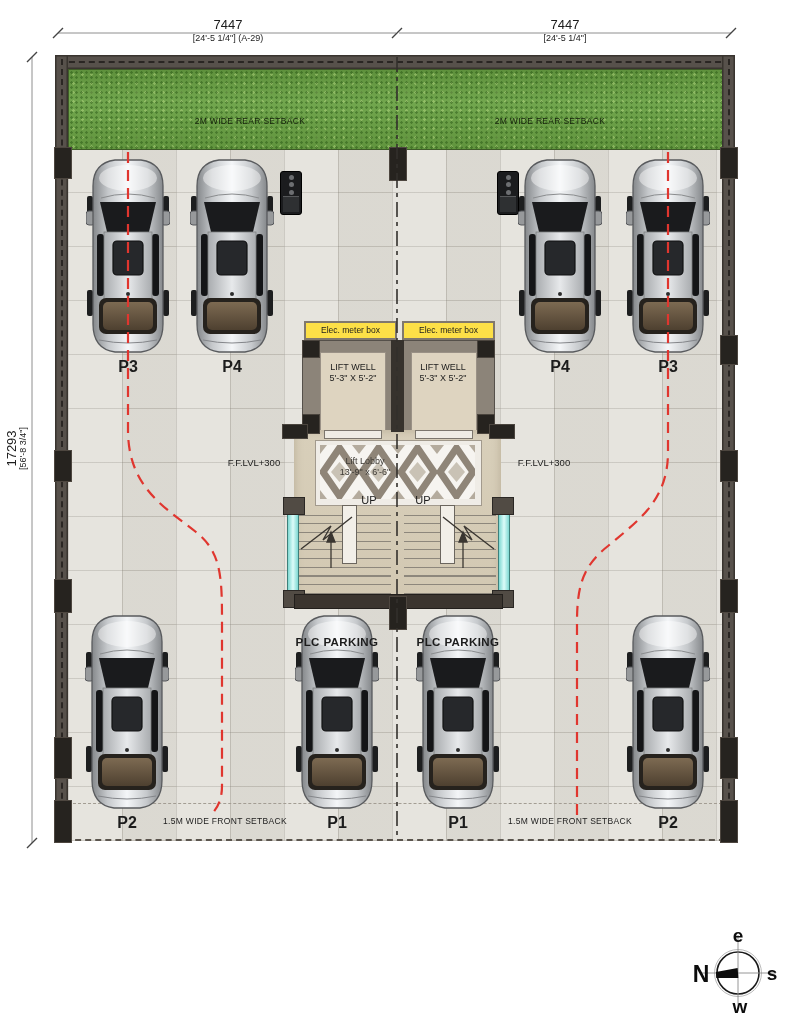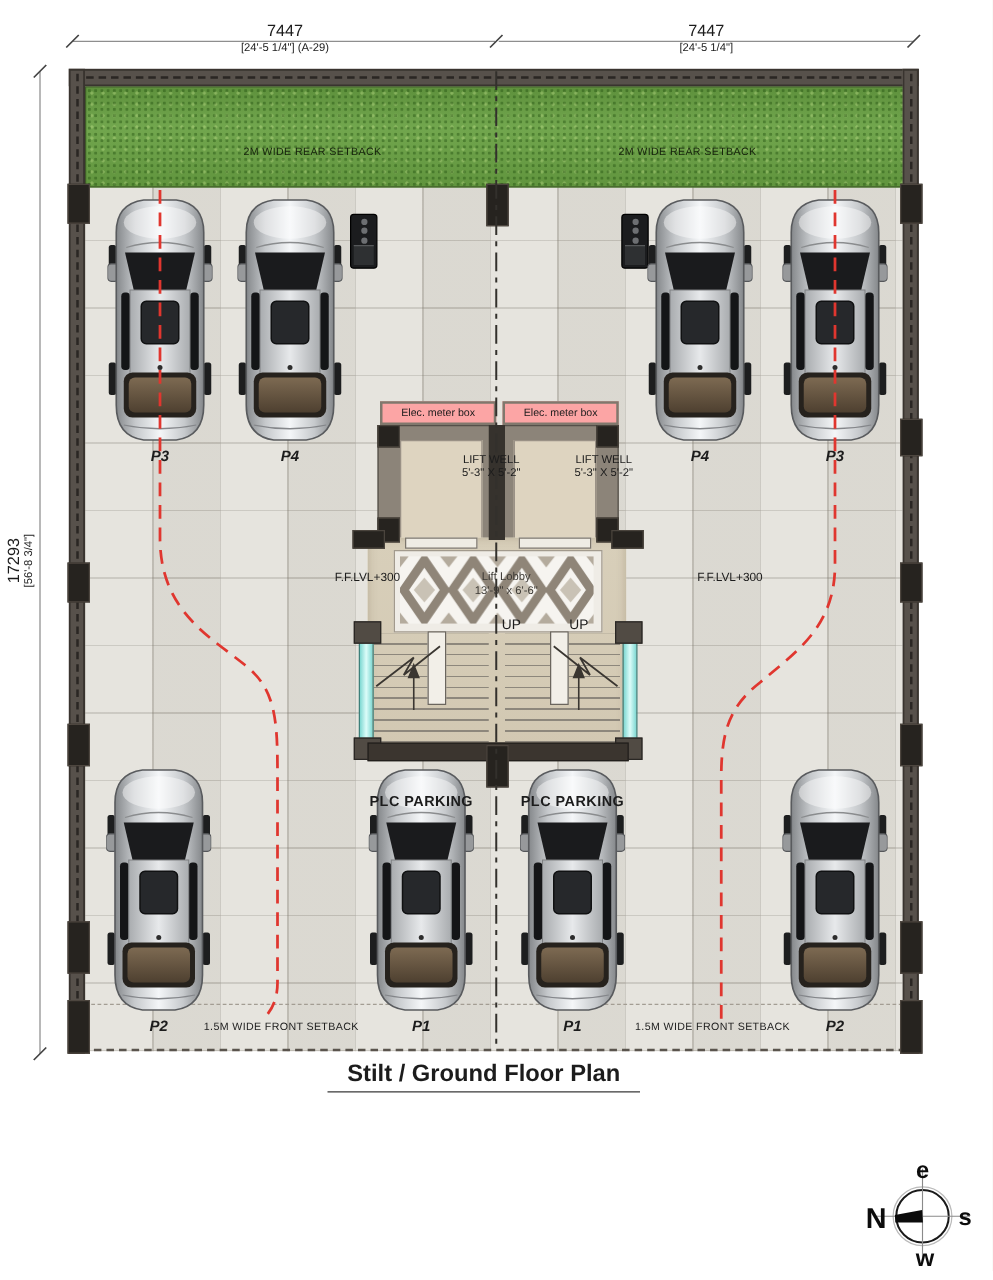--- a/index.html
+++ b/index.html
@@ -22,36 +22,36 @@
     background-image:
       radial-gradient(rgba(32,78,14,.42) 1px, transparent 1.5px),
       radial-gradient(rgba(208,236,150,.35) 1px, transparent 1.5px),
       linear-gradient(180deg, rgba(0,0,0,.10), rgba(255,255,255,.06) 40%, rgba(0,0,0,.08));
     background-size:5px 5px, 9px 9px, 100% 100%;border:1px solid #3f5b28;}
   
   .beige{background:#ded4c0;}
   .lobbyfloor{background:linear-gradient(180deg,#d8cfba,#d2c8b2);z-index:2;box-shadow:inset 0 0 8px rgba(120,105,80,.35);}
   .shaftwall{background:#8c8479;border:1px solid #55504a;z-index:2;}
   .corepier{background:#26231f;border:1px solid #4a443d;z-index:3;}
-  .ebox{background:#fca5a5;border:2px solid #80786d;z-index:2;font-size:8.5px;line-height:15px;}
+  .ebox{background:#fde047;border:2px solid #80786d;z-index:2;font-size:8.5px;line-height:15px;}
   .sill{background:#efece4;border:1px solid #7c766d;z-index:3;}
   .slotdiv{background:#f2efe8;border:1.5px solid #6b665e;z-index:3;}
   .treads{z-index:2;background-image:repeating-linear-gradient(180deg, rgba(0,0,0,0) 0 7.5px, #8d877c 7.5px 8.7px);}
   .glass{border:1px solid #3d7f7a;background:linear-gradient(90deg,#7ed8d2,#dcfcf9 50%,#7ed8d2);z-index:3;}
   .stairpier{background:#514b44;border:1px solid #2a2724;z-index:3;}
   .stairwall{background:#3b352f;border:1px solid #221f1c;z-index:3;}
   .tilewrap{background:#efece6;border:1.5px solid #a29a8d;z-index:2;}
   
   .epanel{background:#1b1c1e;border:1px solid #000;border-radius:3px;z-index:3;}
   .epanel i{display:block;width:5px;height:5px;border-radius:50%;background:#6d6f72;margin:2.5px auto 0;}
   .epanel .foot{position:absolute;left:2px;right:2px;bottom:2px;height:15px;background:#2e3032;border-top:1px solid #56585a;}
   
-  .lbl{z-index:6;font-weight:bold;font-size:12px;font-style:italic;}
+  .lbl{z-index:6;font-weight:bold;font-size:16px;}
   .small{z-index:6;font-size:8.5px;letter-spacing:.3px;}
-  .core-txt{z-index:6;font-size:9px;line-height:11px;padding-left:40px;}
+  .core-txt{z-index:6;font-size:9px;line-height:11px;}
   .dashline{border-top:1px dashed #a39d93;z-index:2;}
   .boundline{border-top:2px dashed #5a544d;z-index:4;}
   .dimtxt{z-index:6;font-size:13px;line-height:13px;}
   .dimsub{z-index:6;font-size:9px;line-height:10px;color:#222;}
   .car{position:absolute;width:84px;height:200px;z-index:3;}
   svg.overlay{position:absolute;left:0;top:0;width:794px;height:1024px;z-index:5;pointer-events:none;}
   .title{z-index:6;font-size:19px;font-weight:bold;border-bottom:1.5px solid #3a3a3a;padding-bottom:2px;}
   .vdim{transform:rotate(-90deg);}
 </style>
 </head>
@@ -257,21 +257,20 @@
       <path d="M494,549 L464,526 L472,540 L443,517"></path>
     </g>
     <g stroke="#3a3631" stroke-width="1.3" fill="#3a3631">
       <path d="M331,568 V540" fill="none"></path>
         <polygon points="331,532 327,542 335,542"></polygon>
       <path d="M463,568 V540" fill="none"></path>
         <polygon points="463,532 459,542 467,542"></polygon>
     </g>
   </svg>
 
-  <div class="abs ctr title" style="left:262px;top:849px;width:250px;">Stilt / Ground Floor Plan</div>
 
   <svg class="abs" style="left:692px;top:922px;z-index:6;" width="92" height="92">
     <circle cx="46" cy="51" r="23.5" fill="none" stroke="#bbb" stroke-width="1"></circle>
     <circle cx="46" cy="51" r="21" fill="none" stroke="#1a1a1a" stroke-width="1.6"></circle>
     <path d="M8,51 H84 M46,13 V89" stroke="#8a8a8a" stroke-width="0.9" fill="none"></path>
     <polygon points="24,48.5 46,46 46,56 24,54.5" fill="#0c0c0c" transform="rotate(-4 46 51)"></polygon>
     <text x="46" y="20" text-anchor="middle" font-family="Liberation Sans, sans-serif" font-size="19" font-weight="bold" fill="#0c0c0c">e</text>
     <text x="9" y="60" text-anchor="middle" font-family="Liberation Sans, sans-serif" font-size="23" font-weight="bold" fill="#0c0c0c">N</text>
     <text x="80" y="58" text-anchor="middle" font-family="Liberation Sans, sans-serif" font-size="19" font-weight="bold" fill="#0c0c0c">s</text>
     <text x="48" y="91" text-anchor="middle" font-family="Liberation Sans, sans-serif" font-size="19" font-weight="bold" fill="#0c0c0c">w</text>

